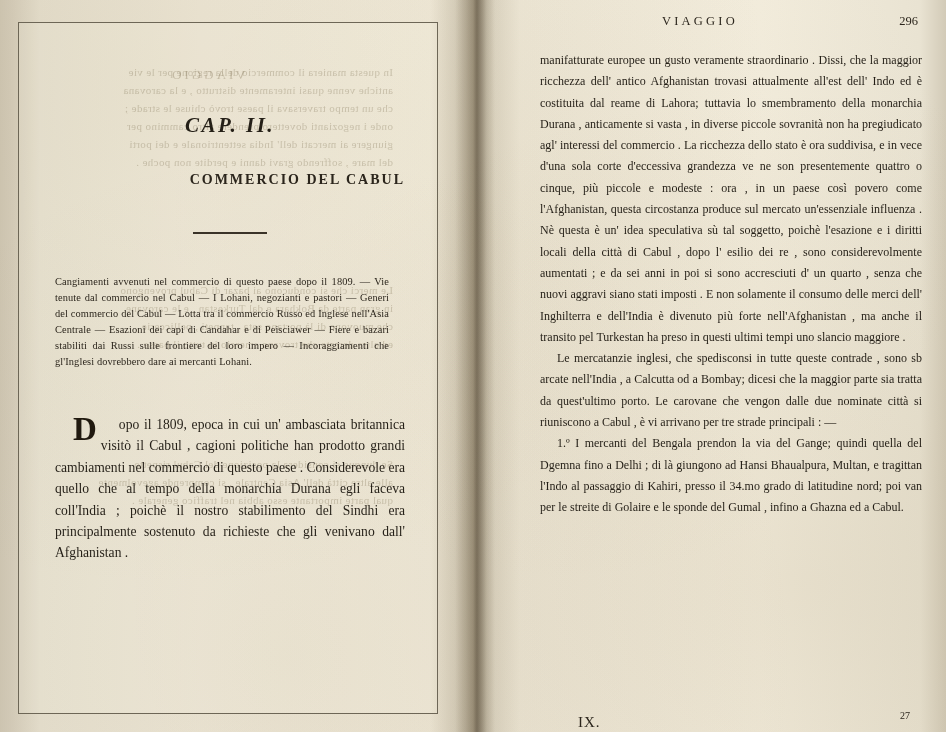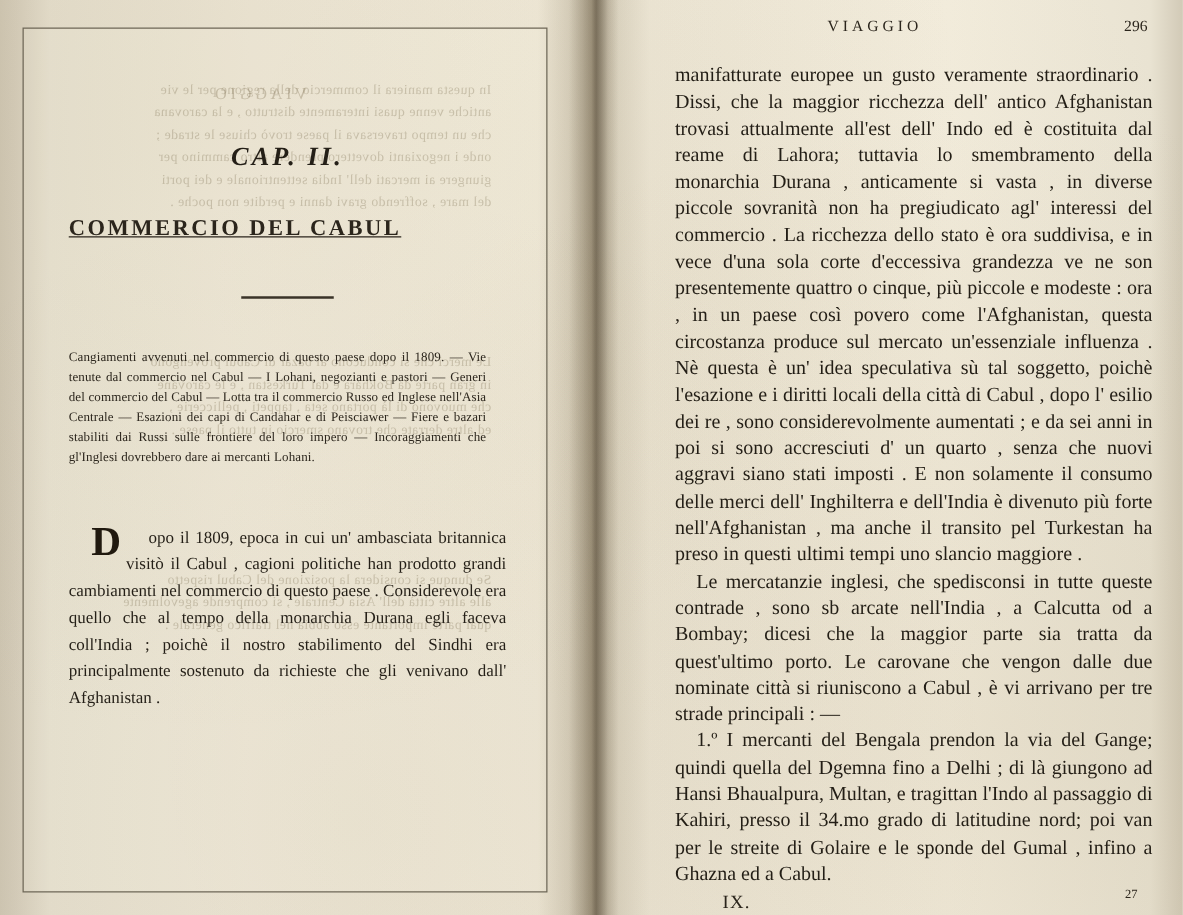--- a/index.html
+++ b/index.html
@@ -70,26 +70,25 @@
     text-align: center;
     font-size: 21px;
     font-weight: bold;
     letter-spacing: 2.5px;
     color: #241f17;
     margin: 46px 0 0 0;
     font-family: "Liberation Serif", serif;
     font-style: italic;
   }
   .chapter-sub {
-    text-align: left;
-    font-size: 18px;
+    text-align: right;
+    font-size: 14px;
     letter-spacing: 2px;
     color: #2b251c;
     margin: 34px 0 0 0;
-    text-decoration: underline;
   }
   .rule {
     width: 74px;
     height: 0;
     border-top: 2px solid #3a3328;
     margin: 44px auto 0 auto;
   }
   .argument {
     margin: 40px 16px 0 0;
     font-size: 10.4px;
@@ -167,21 +166,21 @@
   }
   .rh-page {
     position: absolute;
     right: 4px;
     top: 0;
     font-size: 12.5px;
     color: #2b251c;
   }
   .body-right {
     margin-top: 12px;
-    font-size: 16px;
+    font-size: 12px;
     line-height: 21.3px;
     text-align: justify;
     color: #231e16;
   }
   .body-right p {
     margin: 0;
     text-indent: 17px;
   }
   .body-right p.first { text-indent: 0; }
   .footline {

